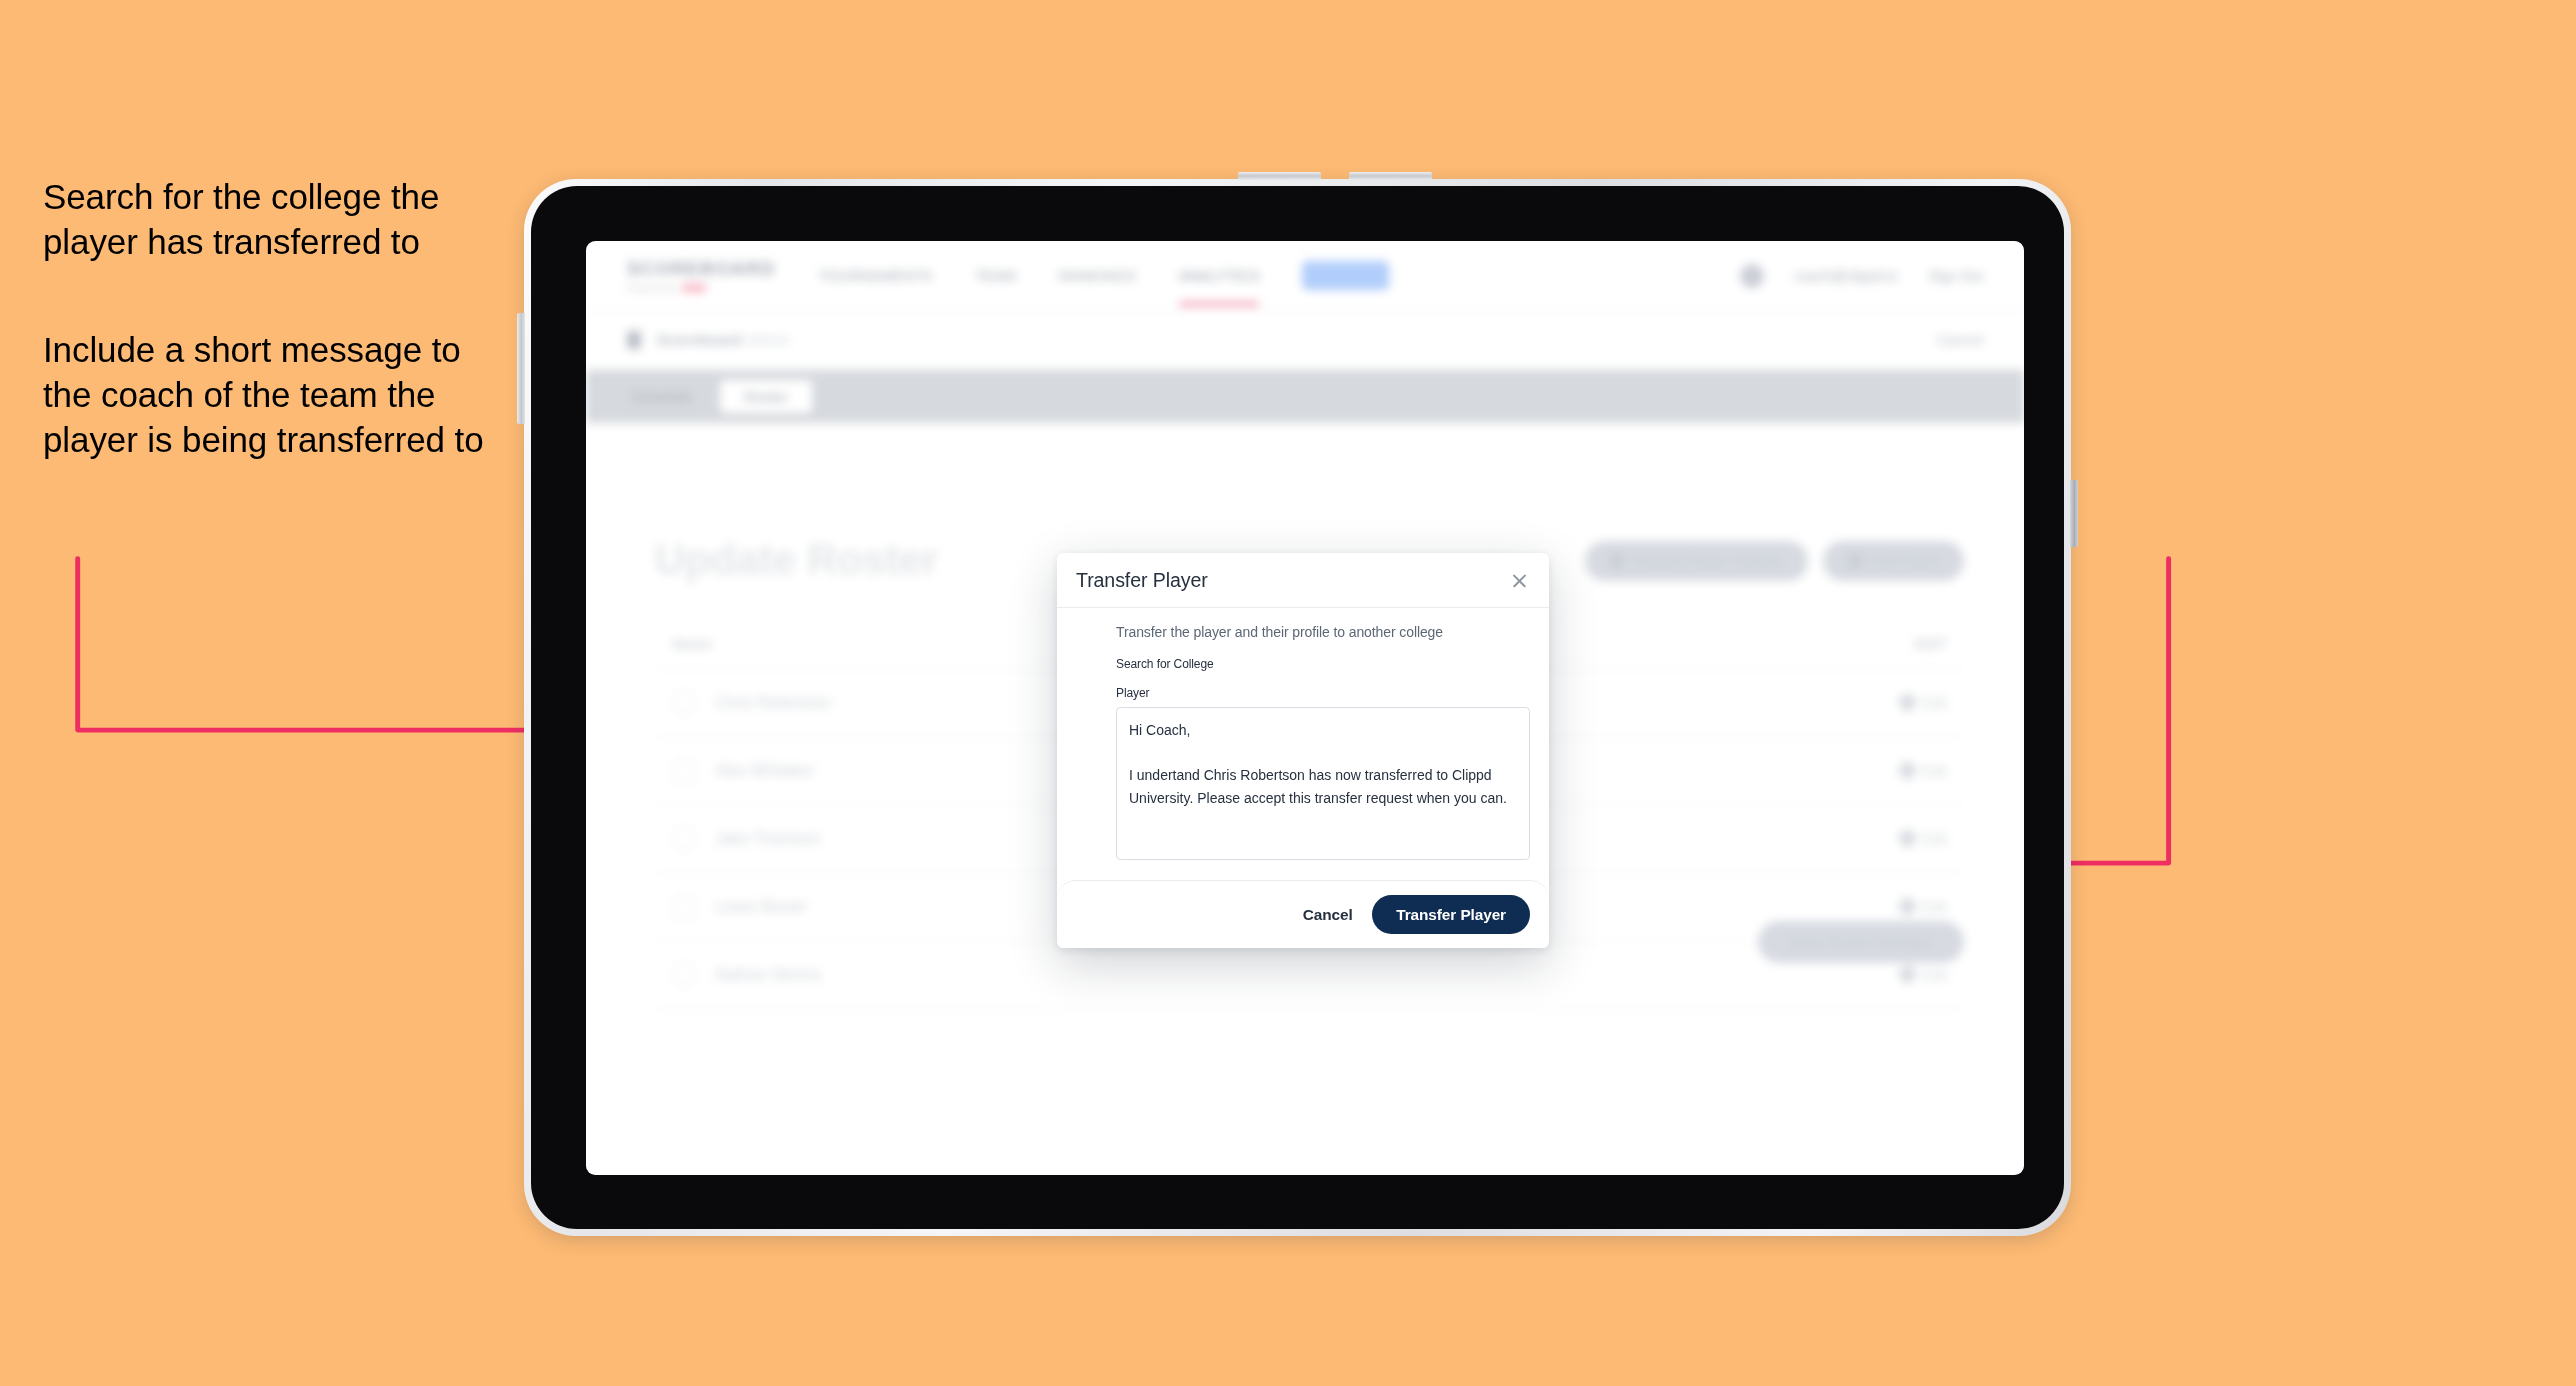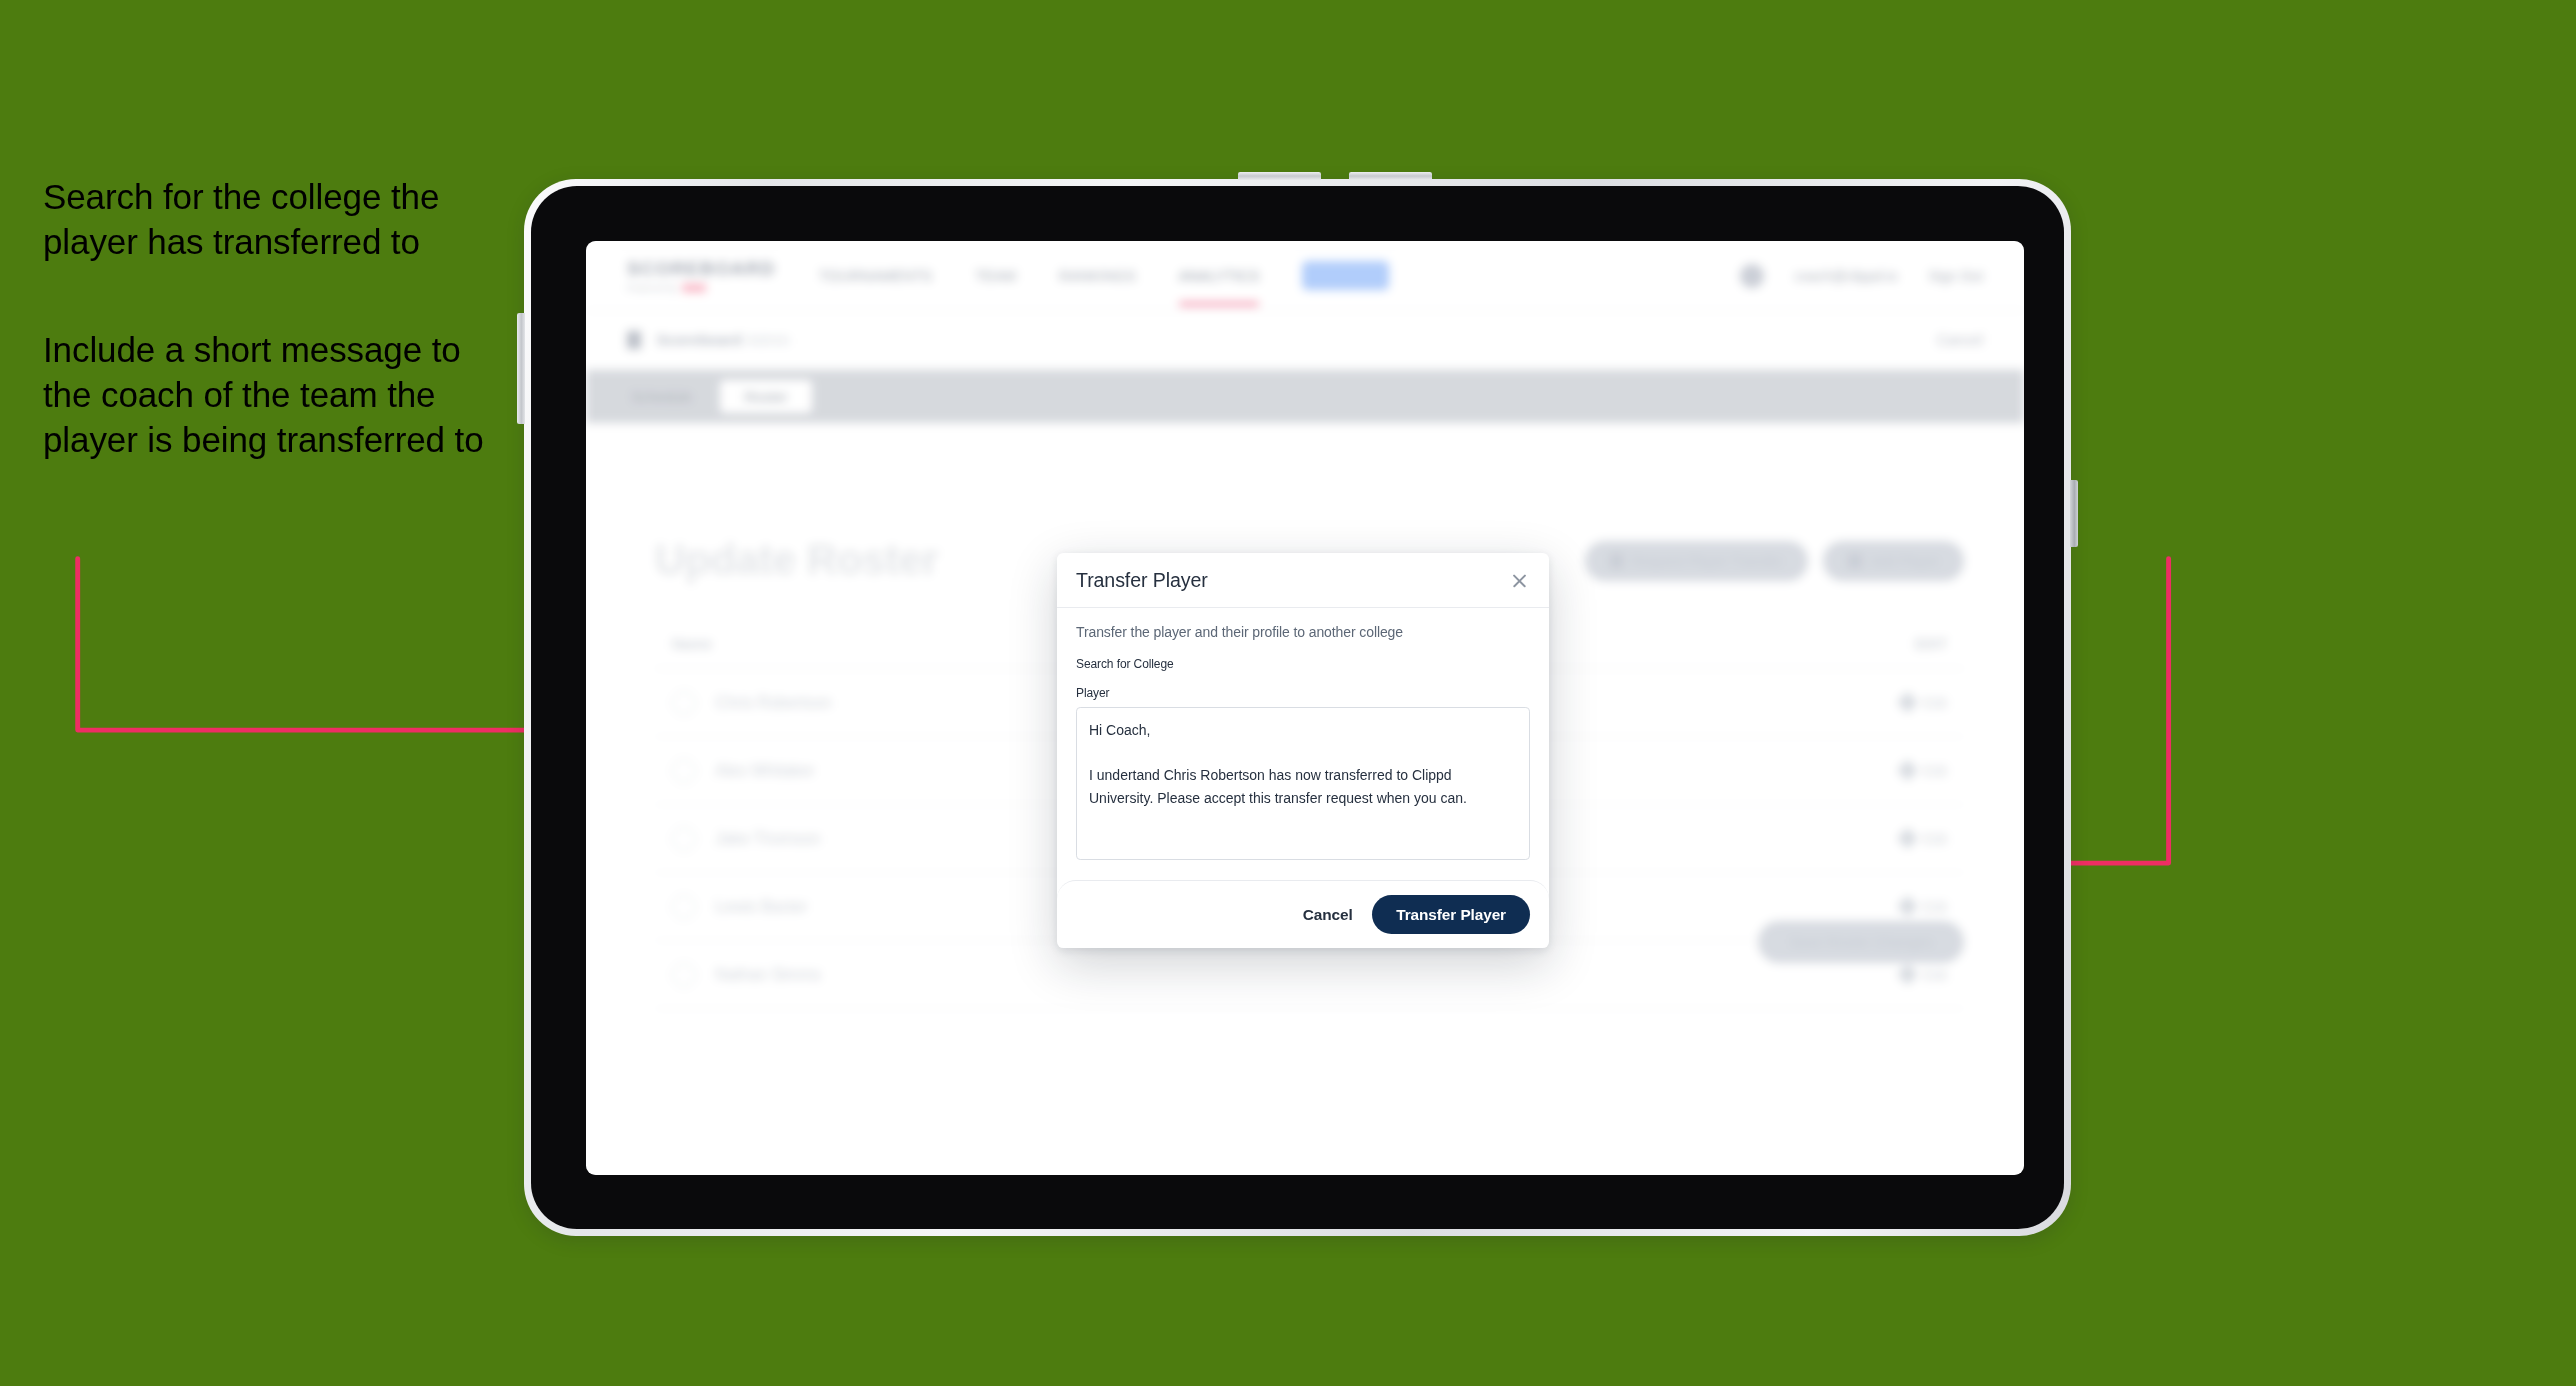--- a/index.html
+++ b/index.html
@@ -9,21 +9,21 @@
     height: 1386px;
     background: #ffffff;
     font-family: "Liberation Sans", sans-serif;
     overflow: hidden;
   }
 
   #stage {
     position: relative;
     width: 2576px;
     height: 1386px;
-    background: #4d7c0f;
+    background: #fdba74;
   }
 
   
   .annotation {
     position: absolute;
     color: #000000;
     font-family: "Liberation Sans", sans-serif;
     font-size: 35px;
     line-height: 1.28;
     font-weight: 400;
@@ -207,21 +207,21 @@
   #modal-close {
     margin-left: auto; width: 21px; height: 21px; position: relative; cursor: pointer;
   }
   #modal-close::before, #modal-close::after {
     content: ""; position: absolute; left: 2.1px; top: 9.8px; width: 17px; height: 1.7px;
     background: #8d95a1; border-radius: 1.4px;
   }
   #modal-close::before { transform: rotate(45deg); }
   #modal-close::after  { transform: rotate(-45deg); }
 
-  #modal-body { padding: 15.4px 19px 18px 19px; }
+  #modal-body { padding: 15.4px 19px 18px 19px; margin-left: 40px; }
   #modal-desc { font-size: 14px; color: #5c6776; margin-bottom: 17px; letter-spacing: -0.1px; }
   .field-label {
     font-size: 12px; color: #26303f; font-weight: 500;
     margin-bottom: 7px; letter-spacing: -0.1px;
   }
   .text-input {
     width: 100%; border: 0.7px solid #d9dde3; border-radius: 4.2px;
     padding: 10.5px 12px; font-size: 15.4px; color: #26303f;
     font-family: "Liberation Sans", sans-serif; background: #ffffff;
   }

